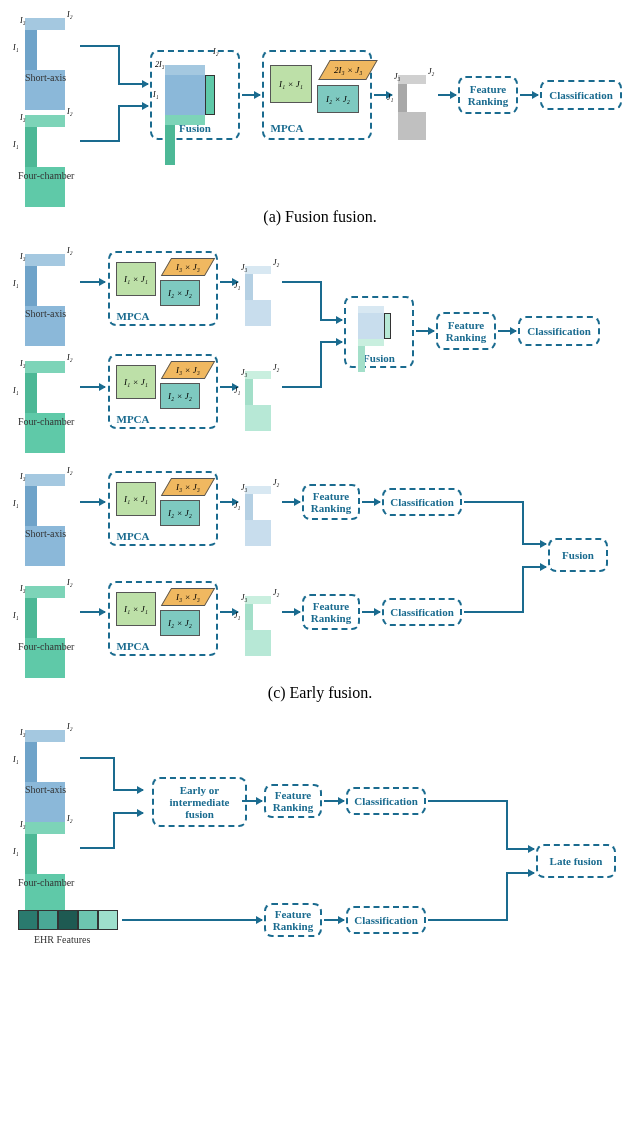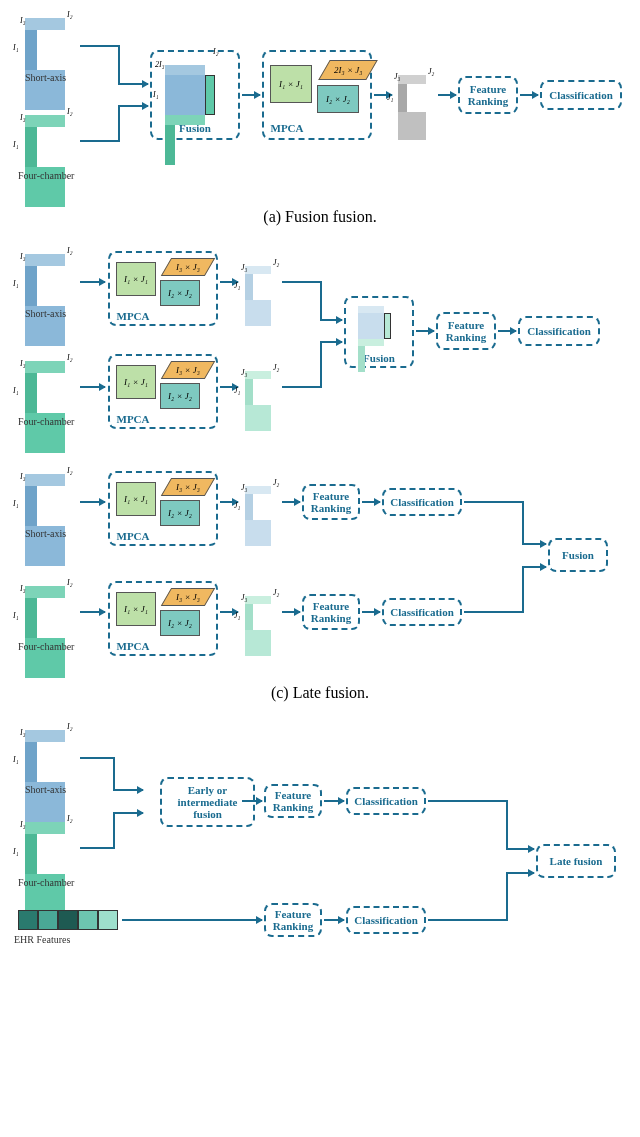--- a/index.html
+++ b/index.html
@@ -334,21 +334,21 @@
 
     <div class="elbow" style="left:454px;top:35px;width:60px;height:2px;"></div>
     <div class="elbow" style="left:512px;top:35px;width:2px;height:44px;"></div>
     <div class="arrow" style="left:512px;top:77px;width:24px;"></div>
     <div class="elbow" style="left:454px;top:145px;width:60px;height:2px;"></div>
     <div class="elbow" style="left:512px;top:100px;width:2px;height:47px;"></div>
     <div class="arrow" style="left:512px;top:100px;width:24px;"></div>
 
     <div class="step-box" style="left:538px;top:72px;width:60px;height:34px;">Fusion</div>
   </div>
-  <div class="caption">(c) Late fusion.</div>
+  <div class="caption">(c) Early fusion.</div>
 </div>
 
 <div class="panel">
   <div class="diagram" style="height:230px;">
 
     <div class="cube-wrap blue" style="left:15px; top:8px;">
       <div class="top" style="width:40px;height:12px;left:0;top:0;"></div>
       <div class="side" style="width:12px;height:40px;left:40px;top:0;"></div>
       <div class="front" style="width:40px;height:40px;left:0;top:12px;"></div>
       <span class="axis-label" style="left:-12px;top:25px;">I₁</span>
@@ -367,30 +367,30 @@
     </div>
     <div class="box-label" style="left:8px;top:155px;">Four-chamber</div>
 
     <div class="ehr-strip" style="left:8px;top:188px;">
       <div class="ehr-cell" style="background:#2a7a6e;"></div>
       <div class="ehr-cell" style="background:#4aa896;"></div>
       <div class="ehr-cell" style="background:#1e5a52;"></div>
       <div class="ehr-cell" style="background:#6dc5b0;"></div>
       <div class="ehr-cell" style="background:#9ee0cc;"></div>
     </div>
-    <div class="box-label" style="left:4px;top:212px;">EHR Features</div>
+    <div class="box-label" style="left:24px;top:212px;">EHR Features</div>
 
     <div class="elbow" style="left:70px;top:35px;width:35px;height:2px;"></div>
     <div class="elbow" style="left:103px;top:35px;width:2px;height:34px;"></div>
     <div class="arrow" style="left:103px;top:67px;width:30px;"></div>
     <div class="elbow" style="left:70px;top:125px;width:35px;height:2px;"></div>
     <div class="elbow" style="left:103px;top:90px;width:2px;height:37px;"></div>
     <div class="arrow" style="left:103px;top:90px;width:30px;"></div>
 
-    <div class="step-box" style="left:150px;top:55px;width:95px;height:50px;">Early or
+    <div class="step-box" style="left:142px;top:55px;width:95px;height:50px;">Early or
 intermediate
 fusion</div>
     <div class="arrow" style="left:232px;top:78px;width:20px;"></div>
     <div class="step-box" style="left:254px;top:62px;width:58px;height:34px;">Feature
 Ranking</div>
     <div class="arrow" style="left:314px;top:78px;width:20px;"></div>
     <div class="step-box" style="left:336px;top:65px;width:80px;height:28px;">Classification</div>
 
     <div class="arrow" style="left:112px;top:197px;width:140px;"></div>
     <div class="step-box" style="left:254px;top:181px;width:58px;height:34px;">Feature

